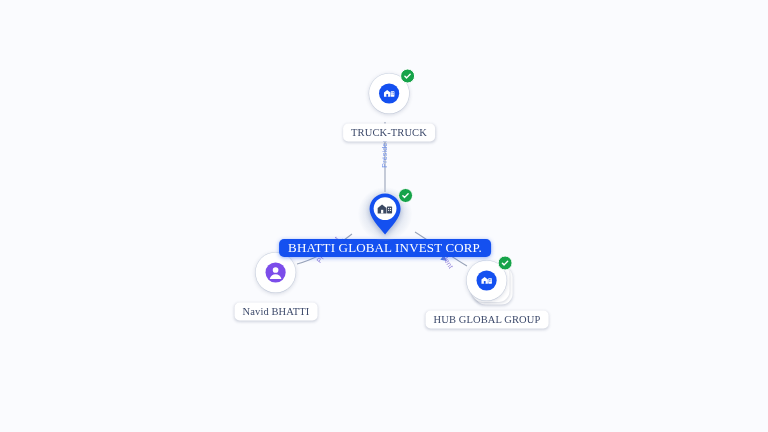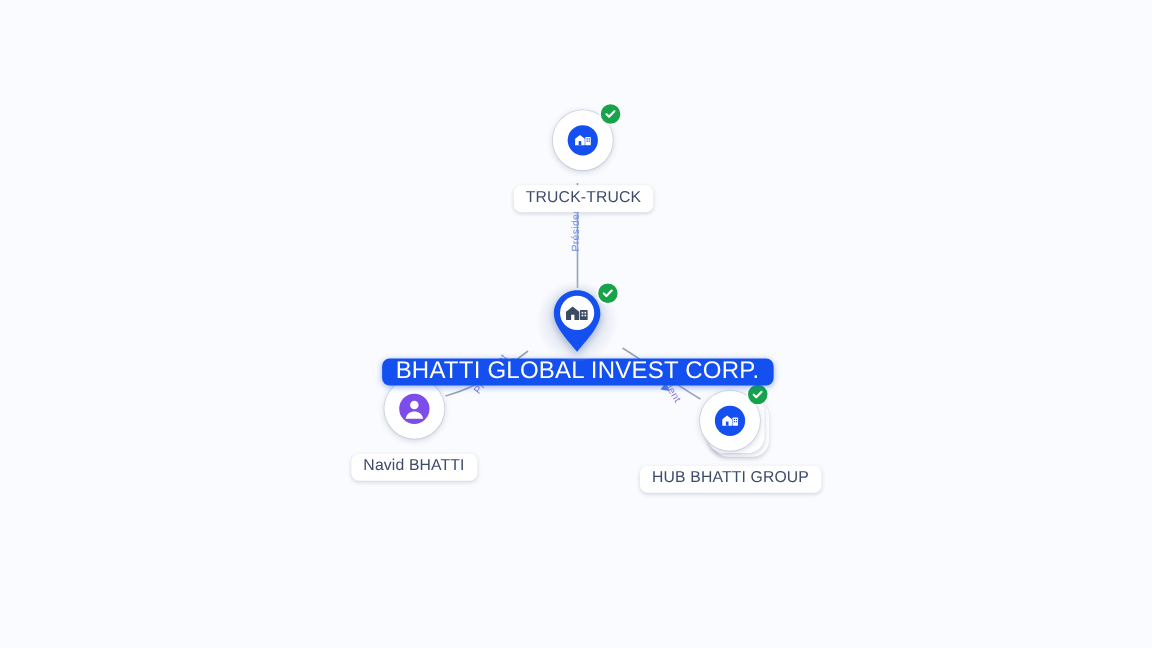--- a/index.html
+++ b/index.html
@@ -87,26 +87,27 @@
     margin-top: 3px;
     padding: 3px 8px 4px;
     border-radius: 5px;
     font-size: 10.5px;
     line-height: 11px;
     letter-spacing: .1px;
     white-space: nowrap;
     background: #ffffff;
     color: #3d4a6b;
     box-shadow: 0 1px 3px rgba(40,56,95,.20);
+    font-family: Liberation Serif, serif;
   }
   .node-label.focus {
     background: #1450f0;
     color: #ffffff;
     box-shadow: 0 1px 4px rgba(20,80,240,.45);
-    font-size: 16px;
+    font-size: 13px;
     padding: 3px 9px 4px;
     letter-spacing: .15px;
   }
   .node.focused { z-index: 7; }
   .node.focused .node-label { margin-top: -2px; }
 
   
   .edge-label {
     position: absolute;
     font-size: 7px;
@@ -236,16 +237,16 @@
           <rect x="16.2" y="12.2" width="0.9" height="0.9" fill="#1450f0"></rect>
           <rect x="9.0" y="12.6" width="1.9" height="3.0" fill="#1450f0"></rect>
         </svg>
       </div>
       <div class="badge">
         <svg width="9" height="9" viewBox="0 0 12 12">
           <path d="M2.4 6.2 L4.7 8.5 L9.4 3.6" fill="none" stroke="#ffffff" stroke-width="1.9" stroke-linecap="round" stroke-linejoin="round"></path>
         </svg>
       </div>
     </div>
-    <div class="node-label">HUB BHATTI GROUP</div>
+    <div class="node-label">HUB GLOBAL GROUP</div>
   </div>
 
 </div>
 
 </body></html>

